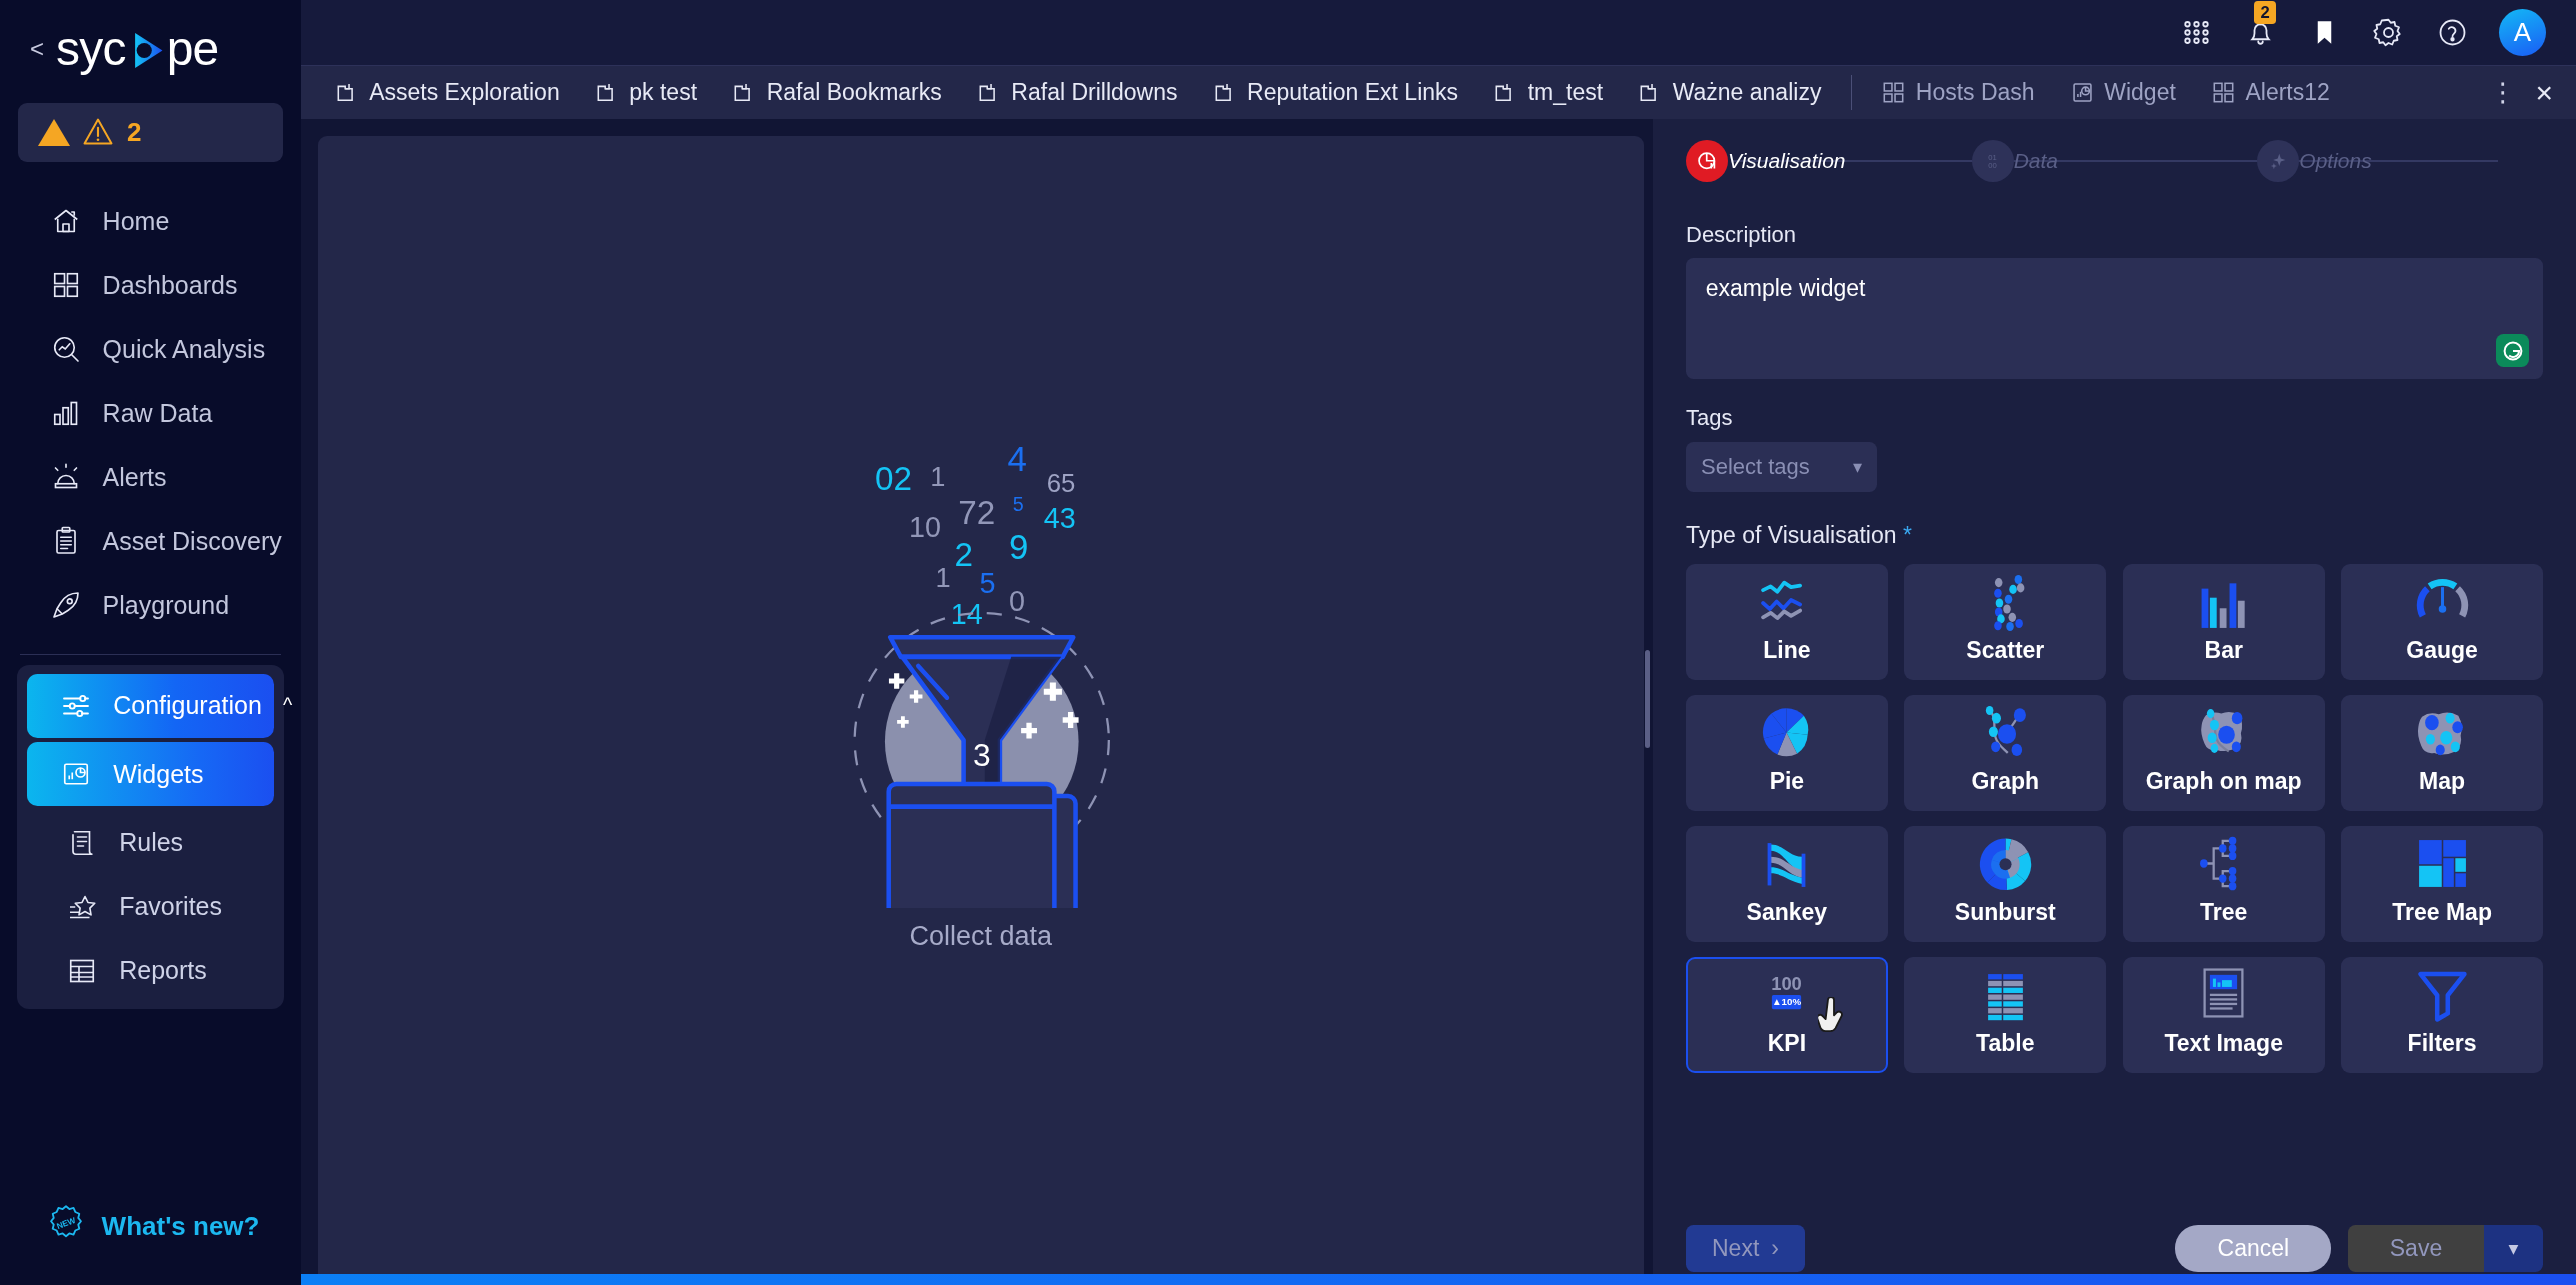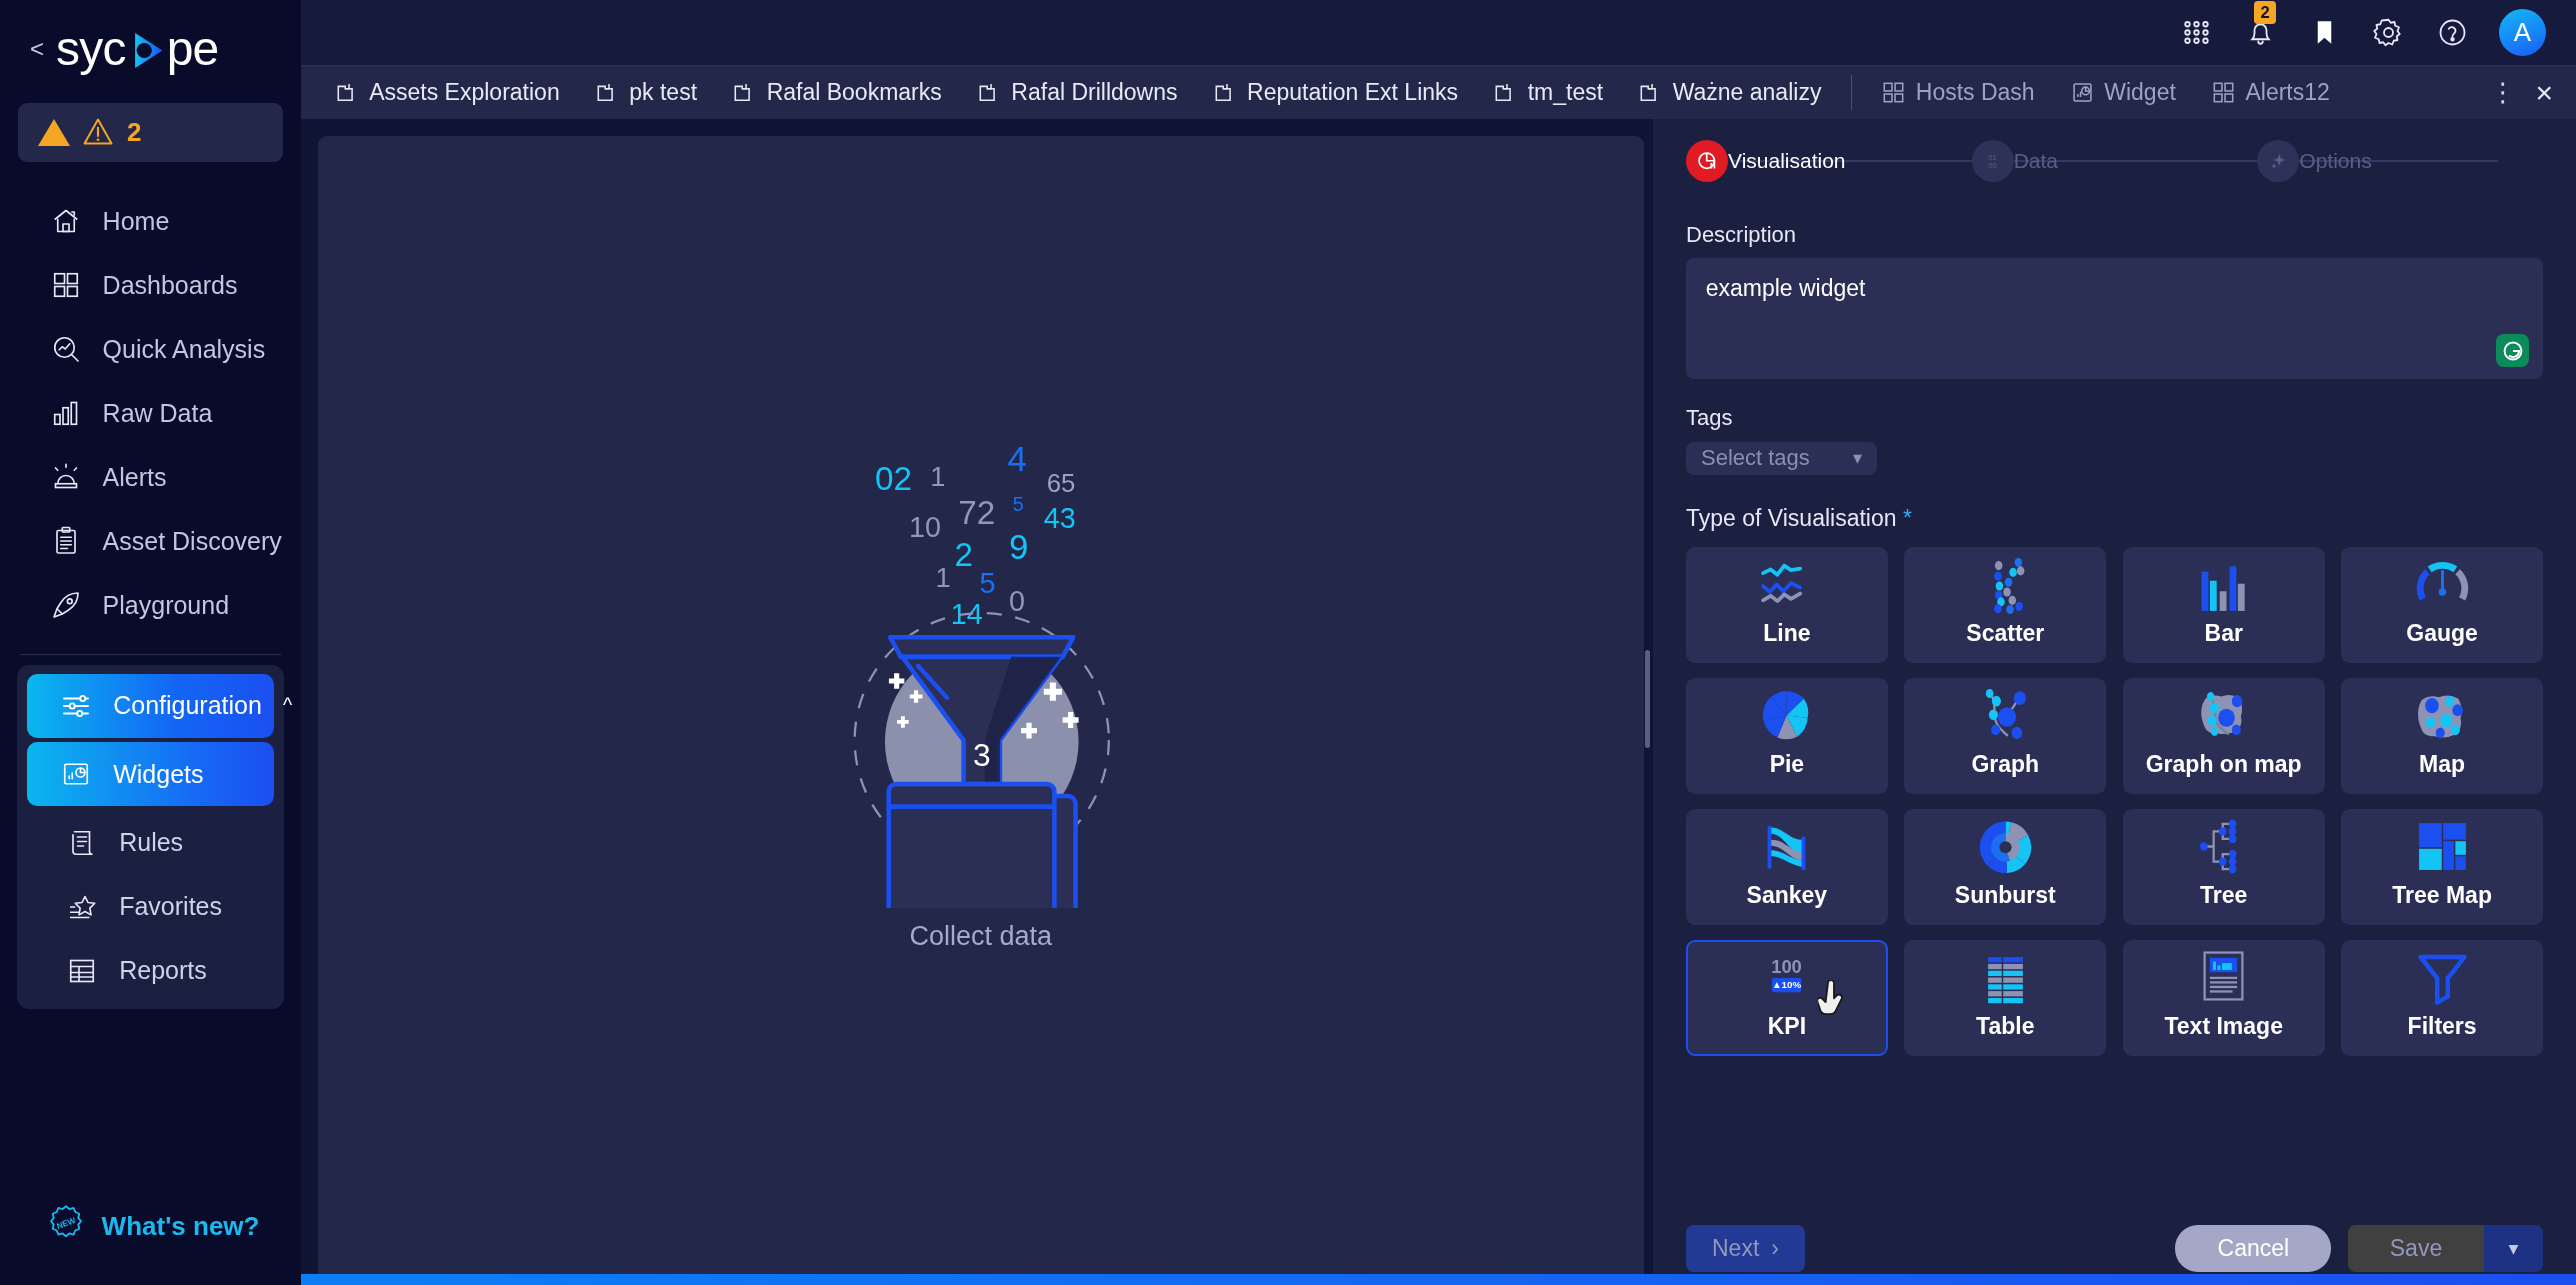--- a/index.html
+++ b/index.html
@@ -125,39 +125,39 @@
     width: 923px; flex: 0 0 923px; background:#1b1f40;
     position: relative; padding: 0 33px;
     overflow: hidden;
   }
   .steps { display:flex; align-items:flex-start; padding-top: 21px; position: relative; height: 98px; }
   .step { flex:1; display:flex; flex-direction:row; align-items:center; gap: 0; position:relative; z-index:2; cursor:pointer;}
   .step-circle { width: 42px; height: 42px; border-radius: 50%; display:flex; align-items:center; justify-content:center; }
   .step-circle.err { background:#e01b24; }
   .step-circle.idle { background:#2e3259; }
   .step-circle svg { width: 23px; height: 23px; }
-  .step-label { font-size: 21px; color:#ffffff; }
+  .step-label { font-size: 21px; color:#ffffff;font-style:italic; }
   .step.inactive .step-label { color:#5a5f87; }
   .step-line { position:absolute; left: 45px; right: 45px; top: 41px; height:1.5px; background:#343963; z-index:1; }
 
   .field-label { color:#e6e8f5; font-size: 22px; margin: 4.5px 0 10.6px 0; }
   .req { color:#3aa8f0; }
   .desc-box {
     background:#2b2f55; border-radius: 7.6px; height: 121px; position:relative;
     padding: 16.6px 19.7px; color:#ffffff; font-size: 23px; cursor: text;
   }
   .grammarly {
     position:absolute; right: 13.6px; bottom: 12px; width: 33px; height: 33px;
     border-radius: 7.6px; background:#0b8a5a; display:flex; align-items:center; justify-content:center;
   }
   .grammarly svg { width: 26px; height: 26px; }
 
   .tags-wrap { margin-top: 26px; }
   .tags-select {
-    margin-top: 10.6px; background:#2b2f55; border-radius: 7.6px; width: 191px; height: 33px;
+    margin-top: 10.6px; background:#2b2f55; border-radius: 7.6px; width: 191px; height: 50px;
     display:flex; align-items:center; justify-content:space-between; padding: 14px 15px;
     color:#8a8fb4; font-size: 22px; cursor:pointer;
   }
   .tags-select .chv { font-size: 18px; }
 
   .viz-title { margin-top: 30px; font-size: 23px; color:#e6e8f5; }
   .viz-grid {
     margin-top: 15px; display:grid; grid-template-columns: repeat(4, 1fr);
     gap: 15px 16.6px;
   }

